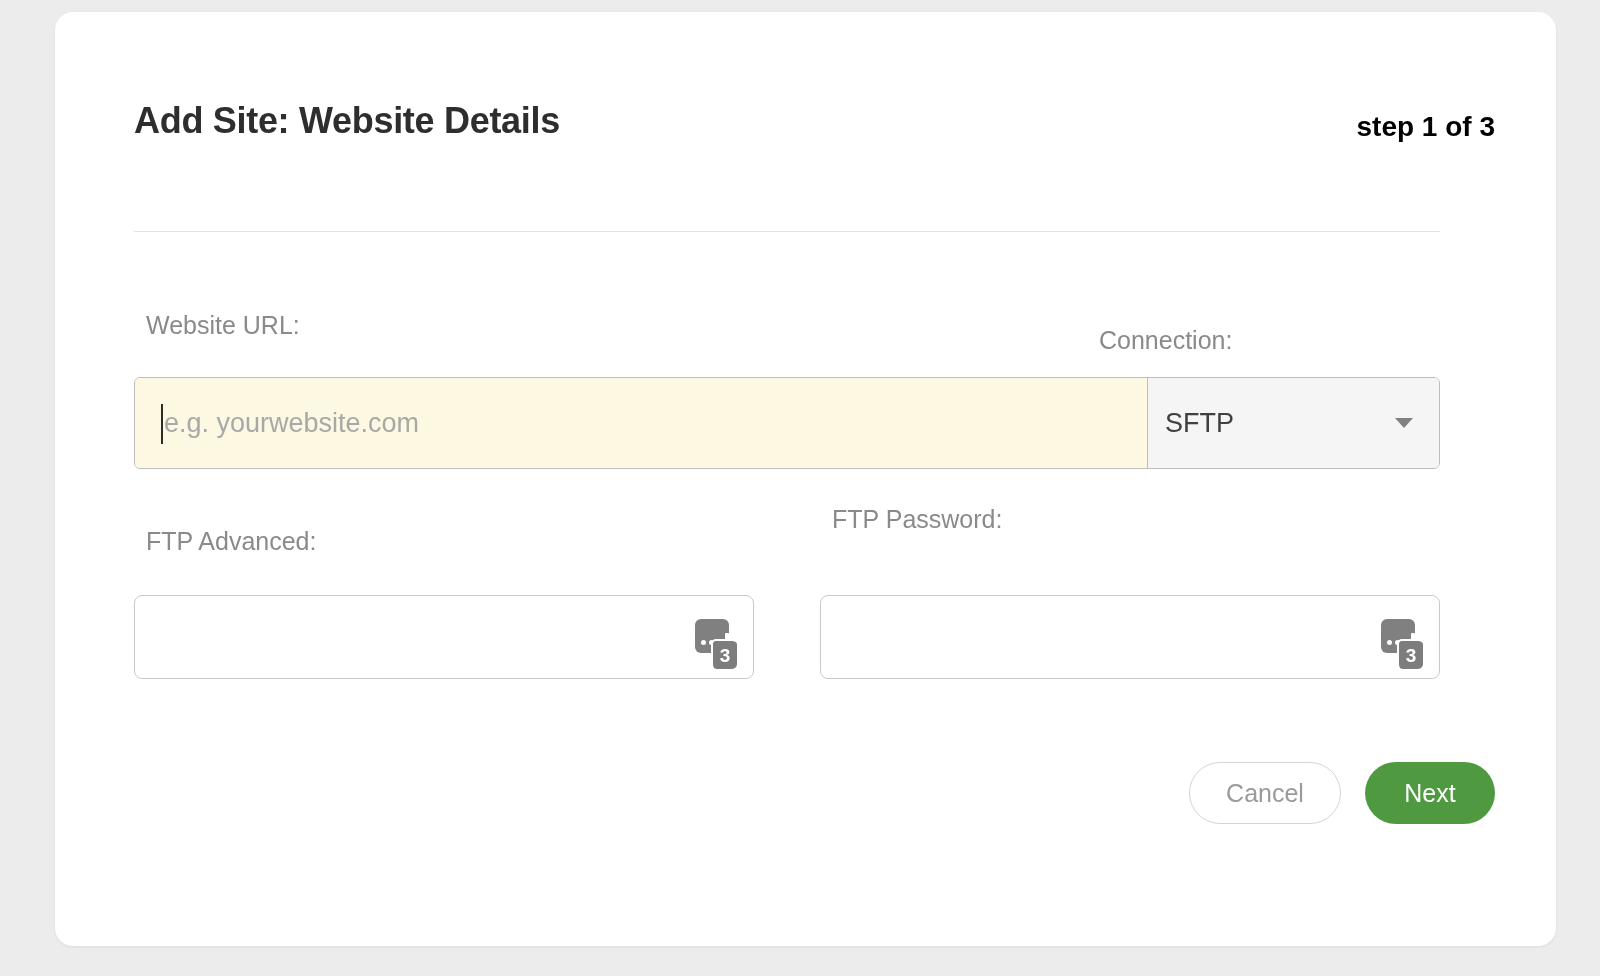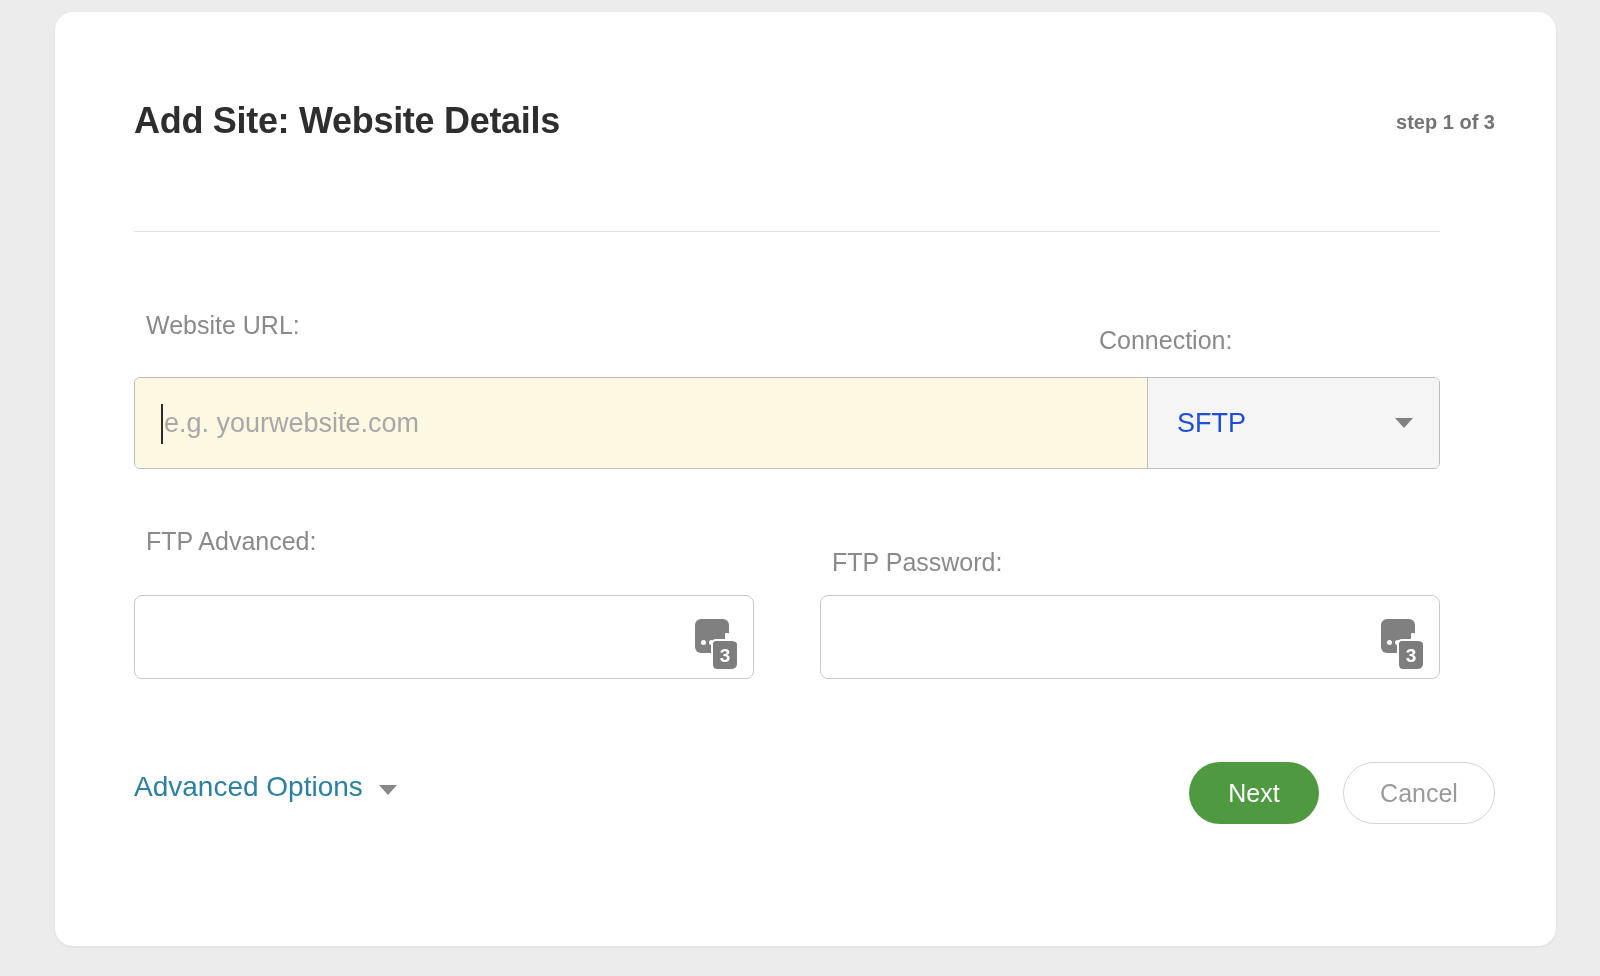--- a/index.html
+++ b/index.html
@@ -46,23 +46,23 @@
     font-weight: bold;
     color: #2e2e2e;
     letter-spacing: -0.3px;
     white-space: nowrap;
   }
 
   .step-indicator {
     position: absolute;
     right: 61px;
     top: 99px;
-    font-size: 20px;
+    font-size: 28px;
     font-weight: bold;
-    color: #737373;
+    color: #000000;
     white-space: nowrap;
   }
 
   .divider {
     position: absolute;
     left: 79px;
     top: 219px;
     width: 1306px;
     height: 1px;
     background: #e2e2e2;
@@ -73,21 +73,21 @@
     position: absolute;
     font-size: 25px;
     color: #8a8a8a;
     white-space: nowrap;
     margin-left: 12px;
   }
 
   .lbl-url        { left: 79px;  top: 299px; }
   .lbl-connection { left: 1032px; top: 314px; }
   .lbl-user       { left: 79px;  top: 515px; }
-  .lbl-pass       { left: 765px; top: 536px; }
+  .lbl-pass       { left: 765px; top: 493px; }
 
   
   .url-group {
     position: absolute;
     left: 79px;
     top: 365px;
     width: 1306px;
     height: 92px;
     border: 1px solid #bdbdbd;
     border-radius: 6px;
@@ -128,23 +128,23 @@
     flex: 1;
     position: relative;
     background: #f5f5f5;
     border-left: 1px solid #bdbdbd;
     display: flex;
     align-items: center;
     height: 100%;
   }
 
   .connection-value {
-    margin-left: 29px;
+    margin-left: 17px;
     font-size: 27px;
-    color: #1d4ed8;
+    color: #404040;
     white-space: nowrap;
   }
 
   .chevron {
     position: absolute;
     right: 26px;
     top: 50%;
     transform: translateY(-50%);
     width: 0;
     height: 0;
@@ -343,24 +343,20 @@
       <div class="body"></div>
       <div class="dots">
         <i></i>
         <i></i>
         <i></i>
         <i class="bar"></i>
       </div>
       <div class="badge">3</div>
     </div>
 
-    <div class="advanced-options">
-      <span class="advanced-label">Advanced Options</span>
-      <span class="advanced-chevron"></span>
-    </div>
 
     <div class="actions">
+      <button class="btn btn-cancel">Cancel</button>
       <button class="btn btn-next">Next</button>
-      <button class="btn btn-cancel">Cancel</button>
     </div>
 
   </div>
 </div>
 
 </body></html>

